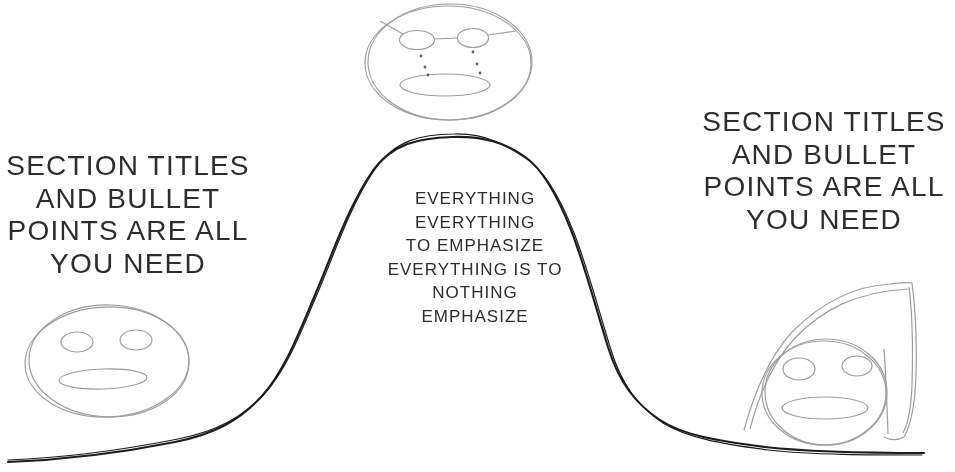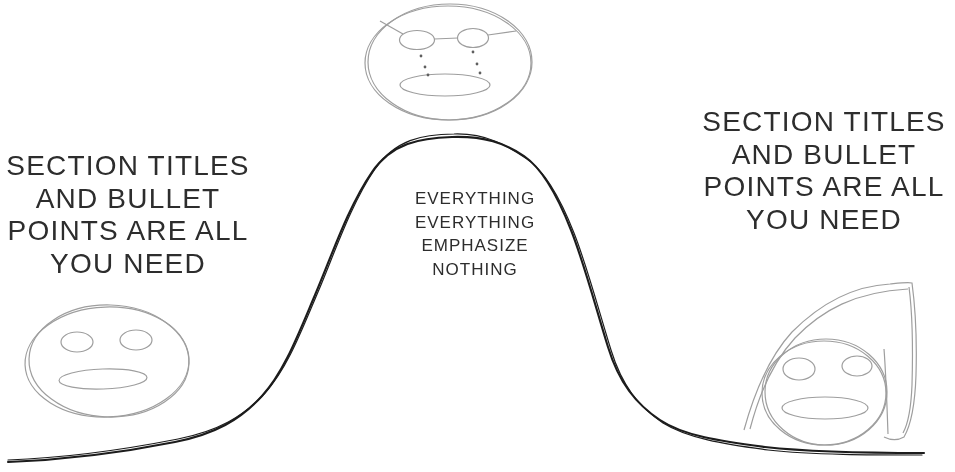--- a/index.html
+++ b/index.html
@@ -121,22 +121,24 @@
   <div class="label label-side" id="label-left">
     <span>SECTION TITLES</span>
     <span>AND BULLET</span>
     <span>POINTS ARE ALL</span>
     <span>YOU NEED</span>
   </div>
 
   <div class="label label-mid" id="label-middle">
     <span>EVERYTHING</span>
     <span>EVERYTHING</span>
+    <span>TO EMPHASIZE</span>
+    <span>EVERYTHING IS TO</span>
+    <span>NOTHING</span>
     <span>EMPHASIZE</span>
-    <span>NOTHING</span>
   </div>
 
   <div class="label label-side" id="label-right">
     <span>SECTION TITLES</span>
     <span>AND BULLET</span>
     <span>POINTS ARE ALL</span>
     <span>YOU NEED</span>
   </div>
 
 </div>

